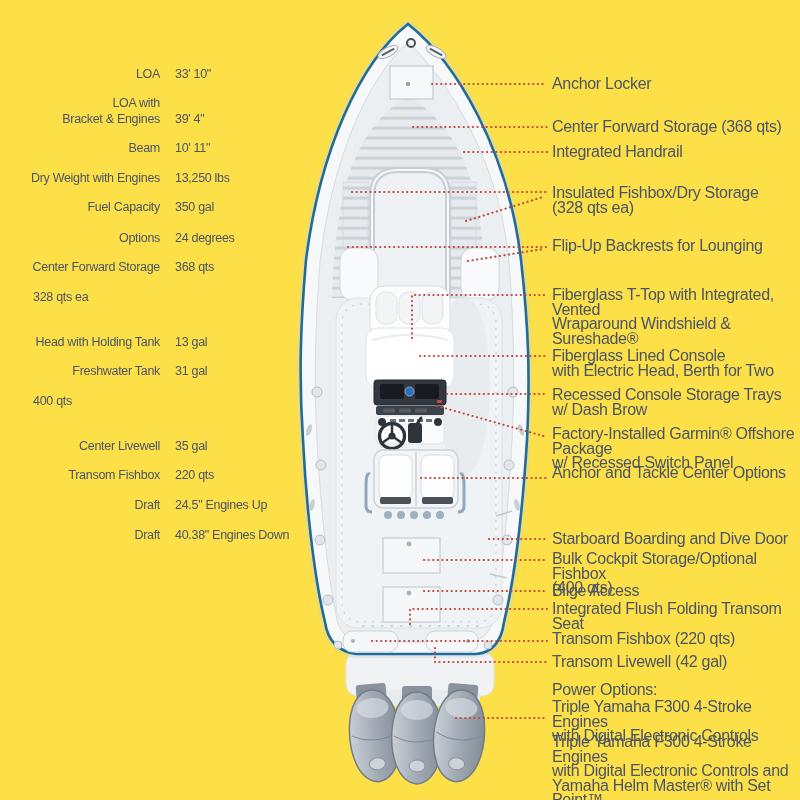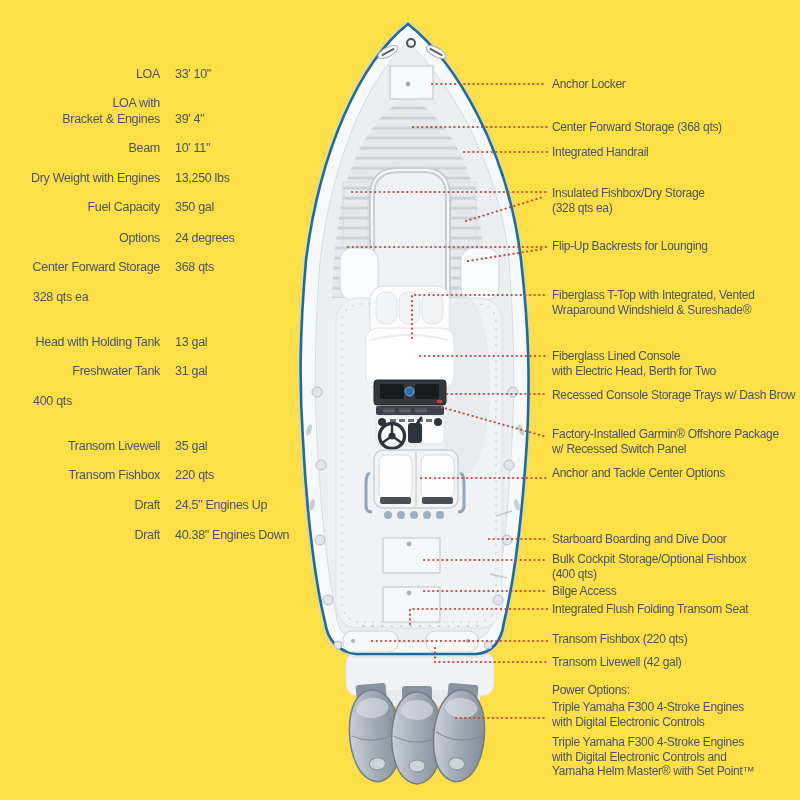--- a/index.html
+++ b/index.html
@@ -16,21 +16,21 @@
   .spec-row{position:absolute;left:18px;display:flex;align-items:flex-end;}
   .spec-label{
     width:142px;text-align:right;font-size:12.5px;line-height:16px;
     letter-spacing:-0.3px;white-space:pre-line;
   }
   .spec-value{
     margin-left:15px;font-size:12.5px;line-height:16px;letter-spacing:-0.3px;white-space:nowrap;
   }
   
   .callout{
-    position:absolute;left:552px;font-size:12px;line-height:14.5px;
+    position:absolute;left:552px;font-size:16px;line-height:14.5px;
     letter-spacing:-0.3px;white-space:pre-line;
   }
   svg{position:absolute;top:0;left:0;}
 </style>
 </head>
 <body>
 
 <div class="stage">
 
   <svg width="800" height="800" viewBox="0 0 800 800">
@@ -296,21 +296,21 @@
         <div class="spec-value">13 gal</div>
       </div>
     <div class="spec-row" style="top:363px">
         <div class="spec-label">Freshwater Tank</div>
         <div class="spec-value">31 gal</div>
       </div>
     <div class="spec-row" style="top:393px">
         <div class="spec-value">400 qts</div>
       </div>
     <div class="spec-row" style="top:438px">
-        <div class="spec-label">Transom Livewell</div>
+        <div class="spec-label">Center Livewell</div>
         <div class="spec-value">35 gal</div>
       </div>
     <div class="spec-row" style="top:467px">
         <div class="spec-label">Transom Fishbox</div>
         <div class="spec-value">220 qts</div>
       </div>
     <div class="spec-row" style="top:497px">
         <div class="spec-label">Draft</div>
         <div class="spec-value">24.5" Engines Up</div>
       </div>

